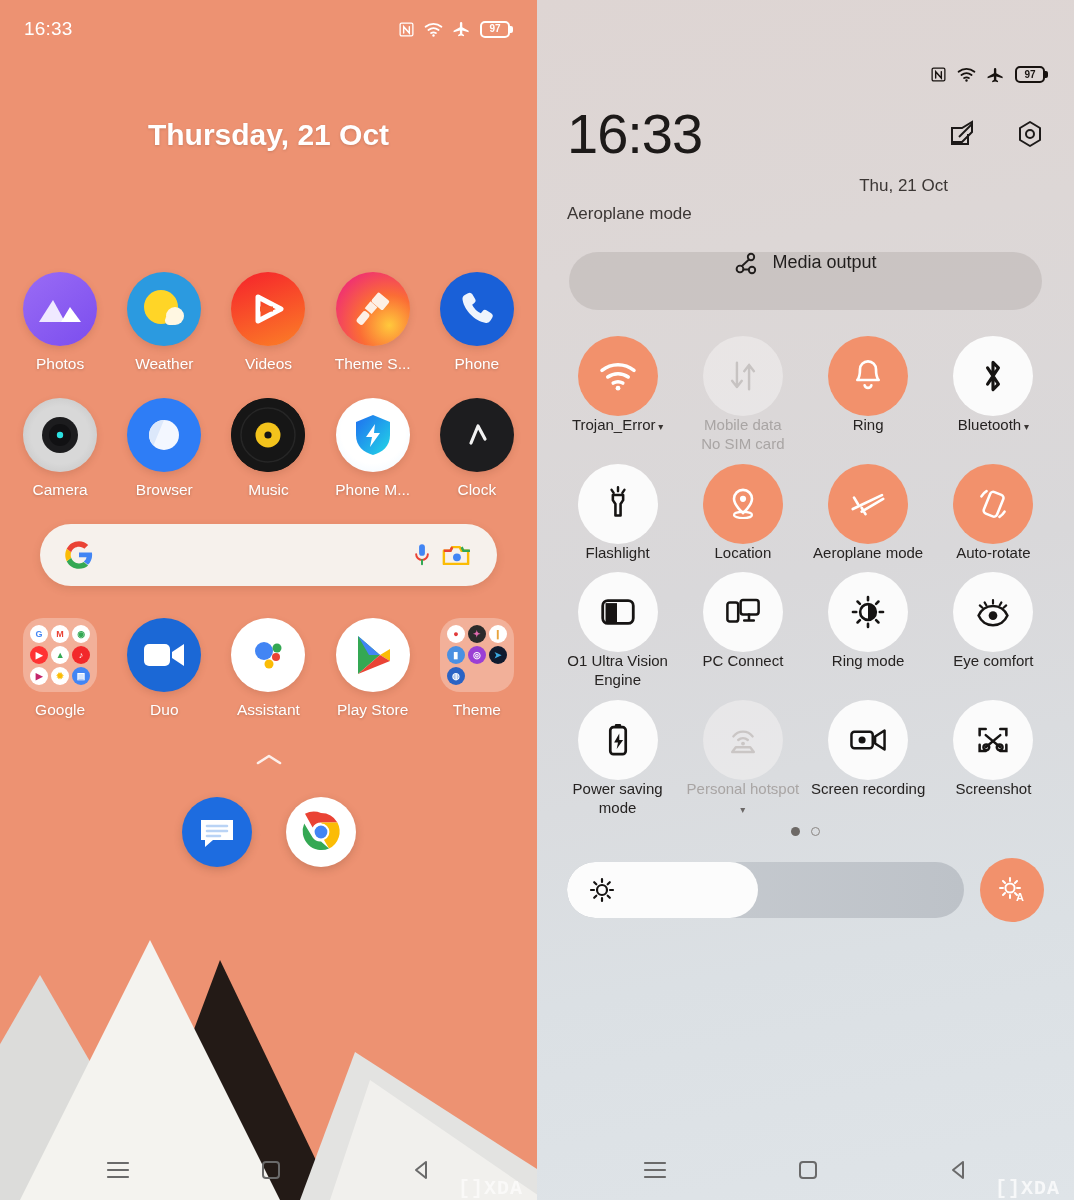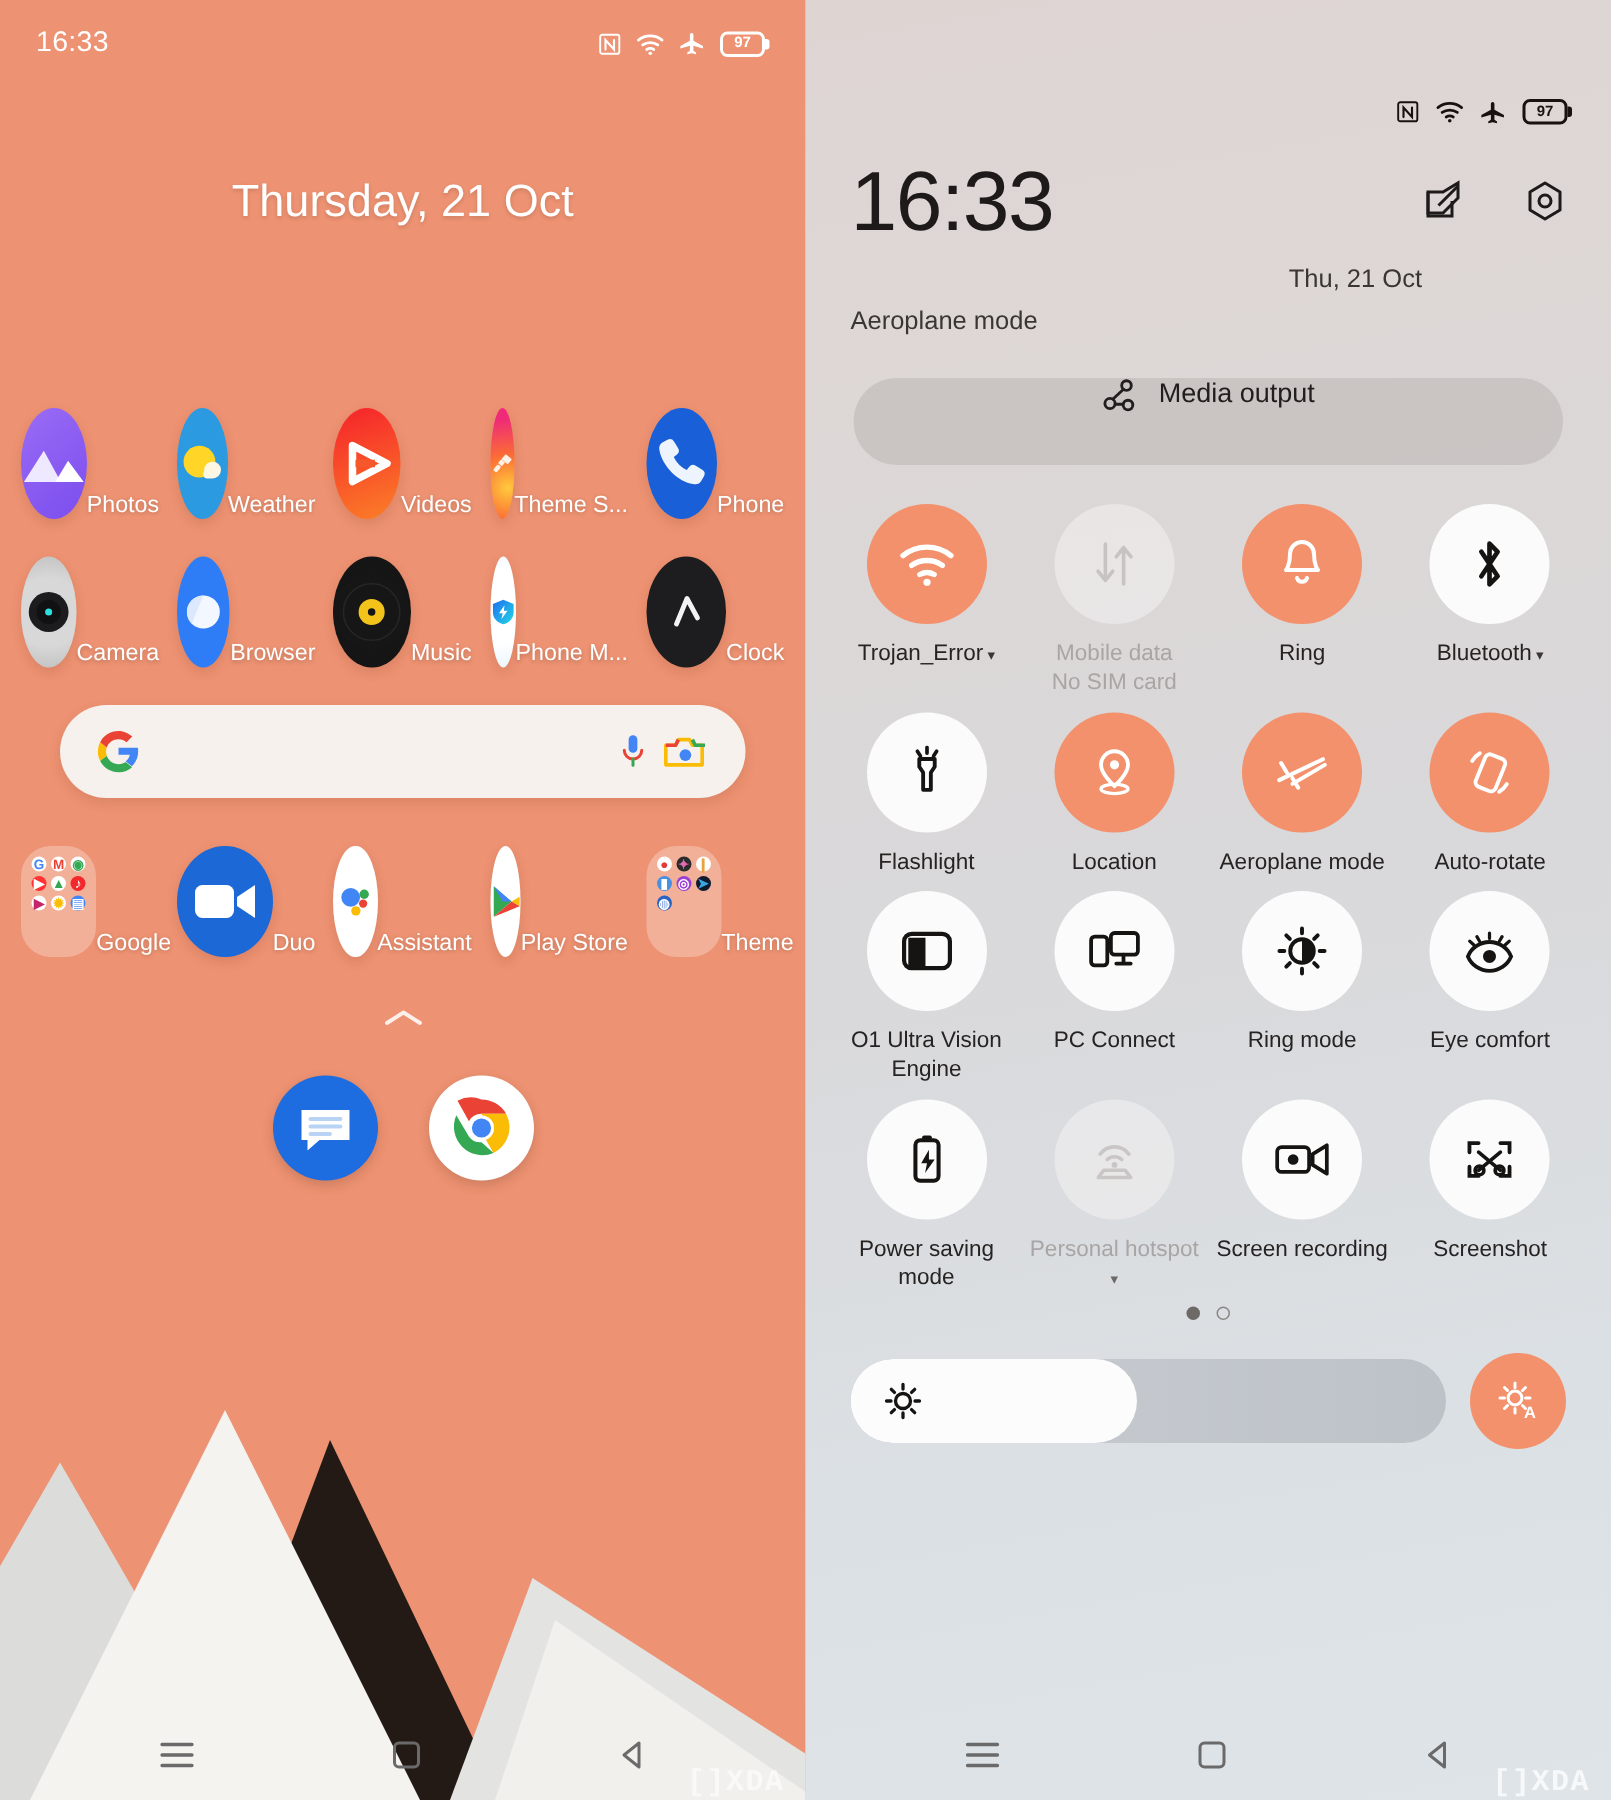--- a/index.html
+++ b/index.html
@@ -47,27 +47,27 @@
     position: relative; z-index: 5; height: 58px;
     display: flex; align-items: center; justify-content: space-between;
     padding: 0 24px; color: #fff;
   }
   .sb-time { font-size: 19px; font-weight: 500; letter-spacing: .2px; }
   .sb-icons { display: flex; align-items: center; gap: 9px; }
 
   .home-date {
     position: relative; z-index: 5;
     text-align: center; color: #fff;
-    font-size: 30px; font-weight: 400; margin-top: 60px;
+    font-size: 30px; font-weight: 700; margin-top: 60px;
     text-shadow: 0 1px 3px rgba(0,0,0,.15);
   }
 
   .apps { position: relative; z-index: 5; margin-top: 120px; }
   .app-row { display: flex; justify-content: space-around; padding: 0 8px; margin-bottom: 25px; }
-  .app { width: 92px; display: flex; flex-direction: row; align-items: flex-end; }
+  .app { width: 92px; display: flex; flex-direction: column; align-items: center; }
   .app-ico {
     width: 74px; height: 74px; border-radius: 50%;
     display: flex; align-items: center; justify-content: center;
     box-shadow: 0 3px 7px rgba(120,60,40,.18); overflow: hidden; position: relative;
   }
   .app-lbl {
     margin-top: 9px; font-size: 15.5px; color: #fff; font-weight: 500;
     white-space: nowrap; text-shadow: 0 1px 3px rgba(0,0,0,.22);
   }
   .folder-ico {
@@ -135,21 +135,21 @@
   .tile-row { display: flex; margin-bottom: 10px; }
   .tile { flex: 1; display: flex; flex-direction: column; align-items: center; position: relative; }
   .tile-c {
     width: 80px; height: 80px; border-radius: 50%;
     display: flex; align-items: center; justify-content: center;
   }
   .tile-on  { background: #f2916c; }
   .tile-off { background: #fbfbfb; }
   .tile-dis { background: rgba(245,243,243,.5); }
   .tile-lbl {
-    margin-top: 11px; font-size: 15px; color: #262322; text-align: center;
+    font-size: 15px; color: #262322; text-align: center;
     line-height: 1.25; max-width: 116px;
   }
   .lbl-dis { color: #a9a5a4; }
   .caret { font-size: 10px; color: #3a3634; }
 
   .pagedots { display: flex; justify-content: center; gap: 11px; margin-top: 10px; }
   .dot { width: 9px; height: 9px; border-radius: 50%; }
   .dot-on  { background: #6d6966; }
   .dot-off { background: transparent; border: 1.4px solid #8b8784; }
 

